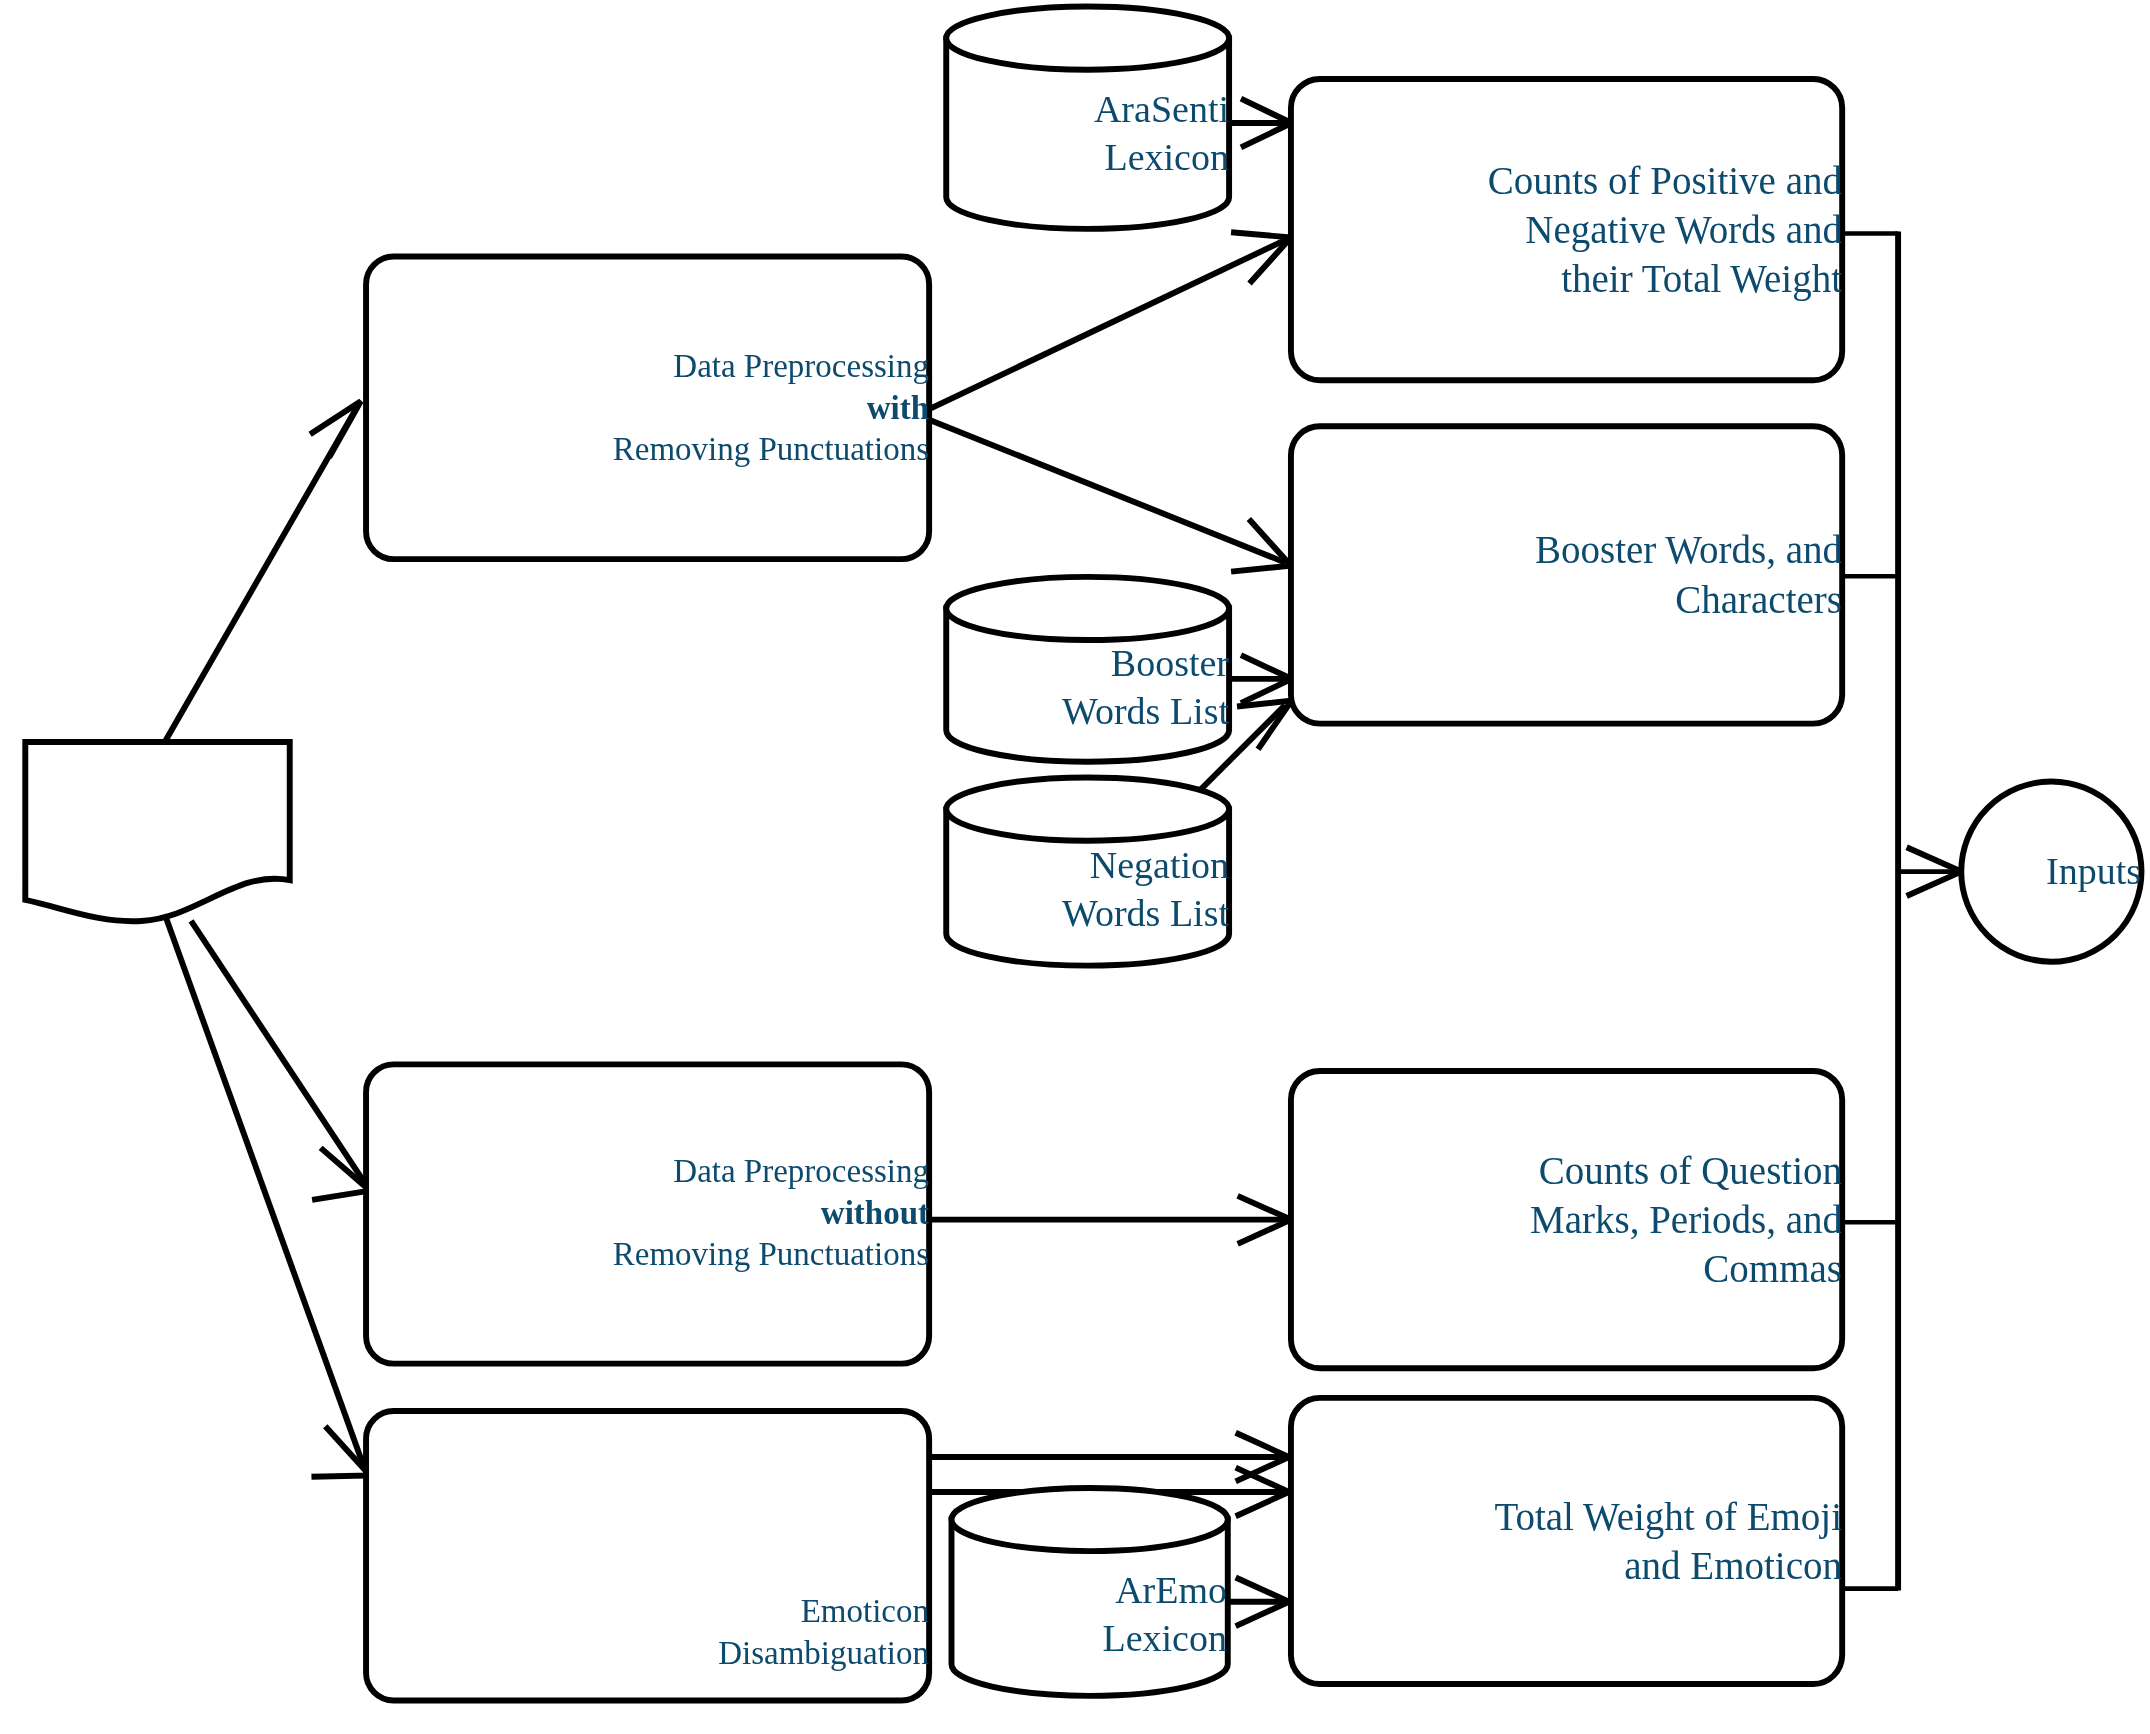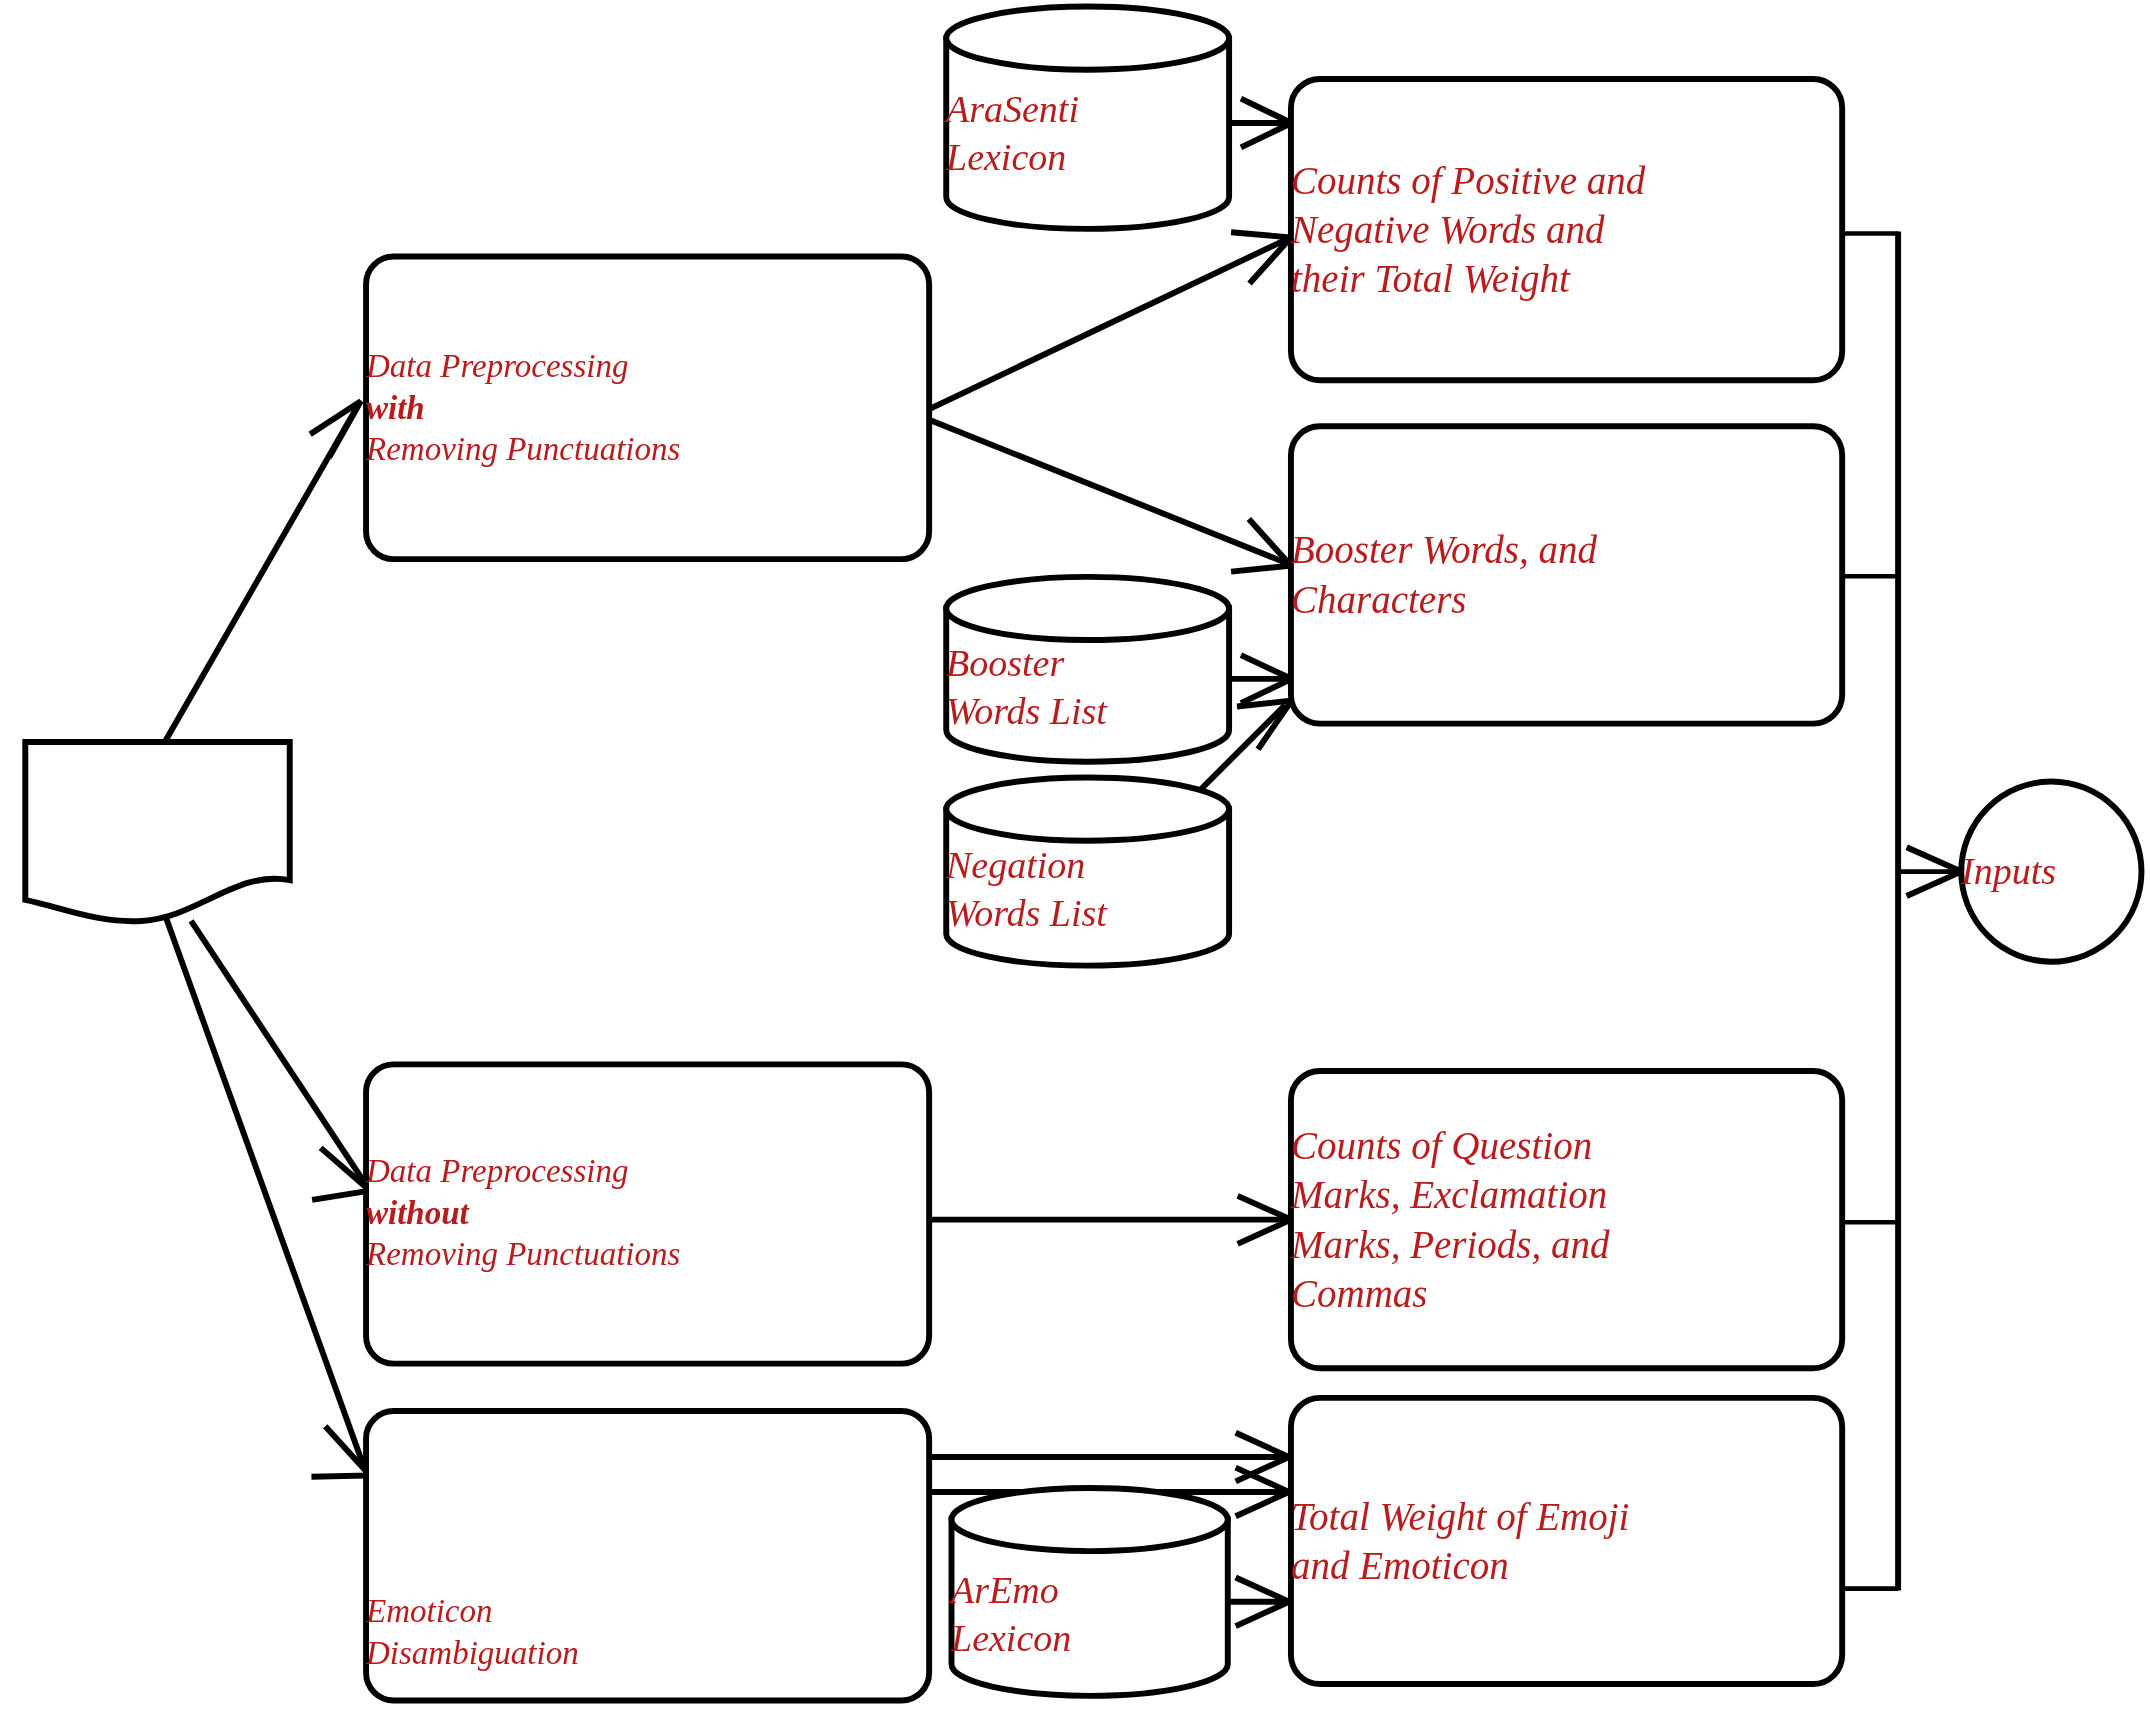--- a/index.html
+++ b/index.html
@@ -6,23 +6,23 @@
   body{width:2151px;height:1734px;overflow:hidden;
        font-family:"Liberation Serif","DejaVu Serif",serif;}
   #diagram{position:relative;width:2151px;height:1734px;background:#fff;}
   svg{display:block;position:absolute;top:0;left:0;}
   .shape{fill:#ffffff;stroke:#000000;stroke-width:9;}
   .edge{fill:none;stroke:#000000;stroke-width:9;stroke-linecap:butt;}
   .edge-thin{fill:none;stroke:#000000;stroke-width:7;}
   .arrowhead{fill:none;stroke:#000000;stroke-width:9;stroke-linecap:butt;stroke-linejoin:miter;}
   .nodelabel{
      position:absolute;display:flex;flex-direction:column;
-     align-items:flex-start;justify-content:center;
-     text-align:center;color:#b91c1c;line-height:1.26;
-     pointer-events:none;white-space:pre-line;font-style:italic;
+     align-items:flex-end;justify-content:center;
+     text-align:center;color:#0c4a6e;line-height:1.26;
+     pointer-events:none;white-space:pre-line;
   }
   .nodelabel .ln{display:block;}
   .fs-proc{font-size:33px;}
   .fs-out{font-size:39px;}
   .fs-db{font-size:38px;}
   .fs-rev{font-size:38px;}
   .fs-inp{font-size:38px;}
   .bold{font-weight:bold;}
 </style>
 </head>
@@ -211,21 +211,20 @@
   <span class="ln">their Total Weight</span>
 </div>
 
 <div class="nodelabel fs-out" style="left:1291px;top:426px;width:551px;height:297px;">
   <span class="ln">Booster Words, and</span>
   <span class="ln">Characters</span>
 </div>
 
 <div class="nodelabel fs-out" style="left:1291px;top:1071px;width:551px;height:297px;">
   <span class="ln">Counts of Question</span>
-  <span class="ln">Marks, Exclamation</span>
   <span class="ln">Marks, Periods, and</span>
   <span class="ln">Commas</span>
 </div>
 
 <div class="nodelabel fs-out" style="left:1291px;top:1398px;width:551px;height:286px;">
   <span class="ln">Total Weight of Emoji</span>
   <span class="ln">and Emoticon</span>
 </div>
 
 <div class="nodelabel fs-inp" style="left:1961px;top:782px;width:180px;height:180px;">

